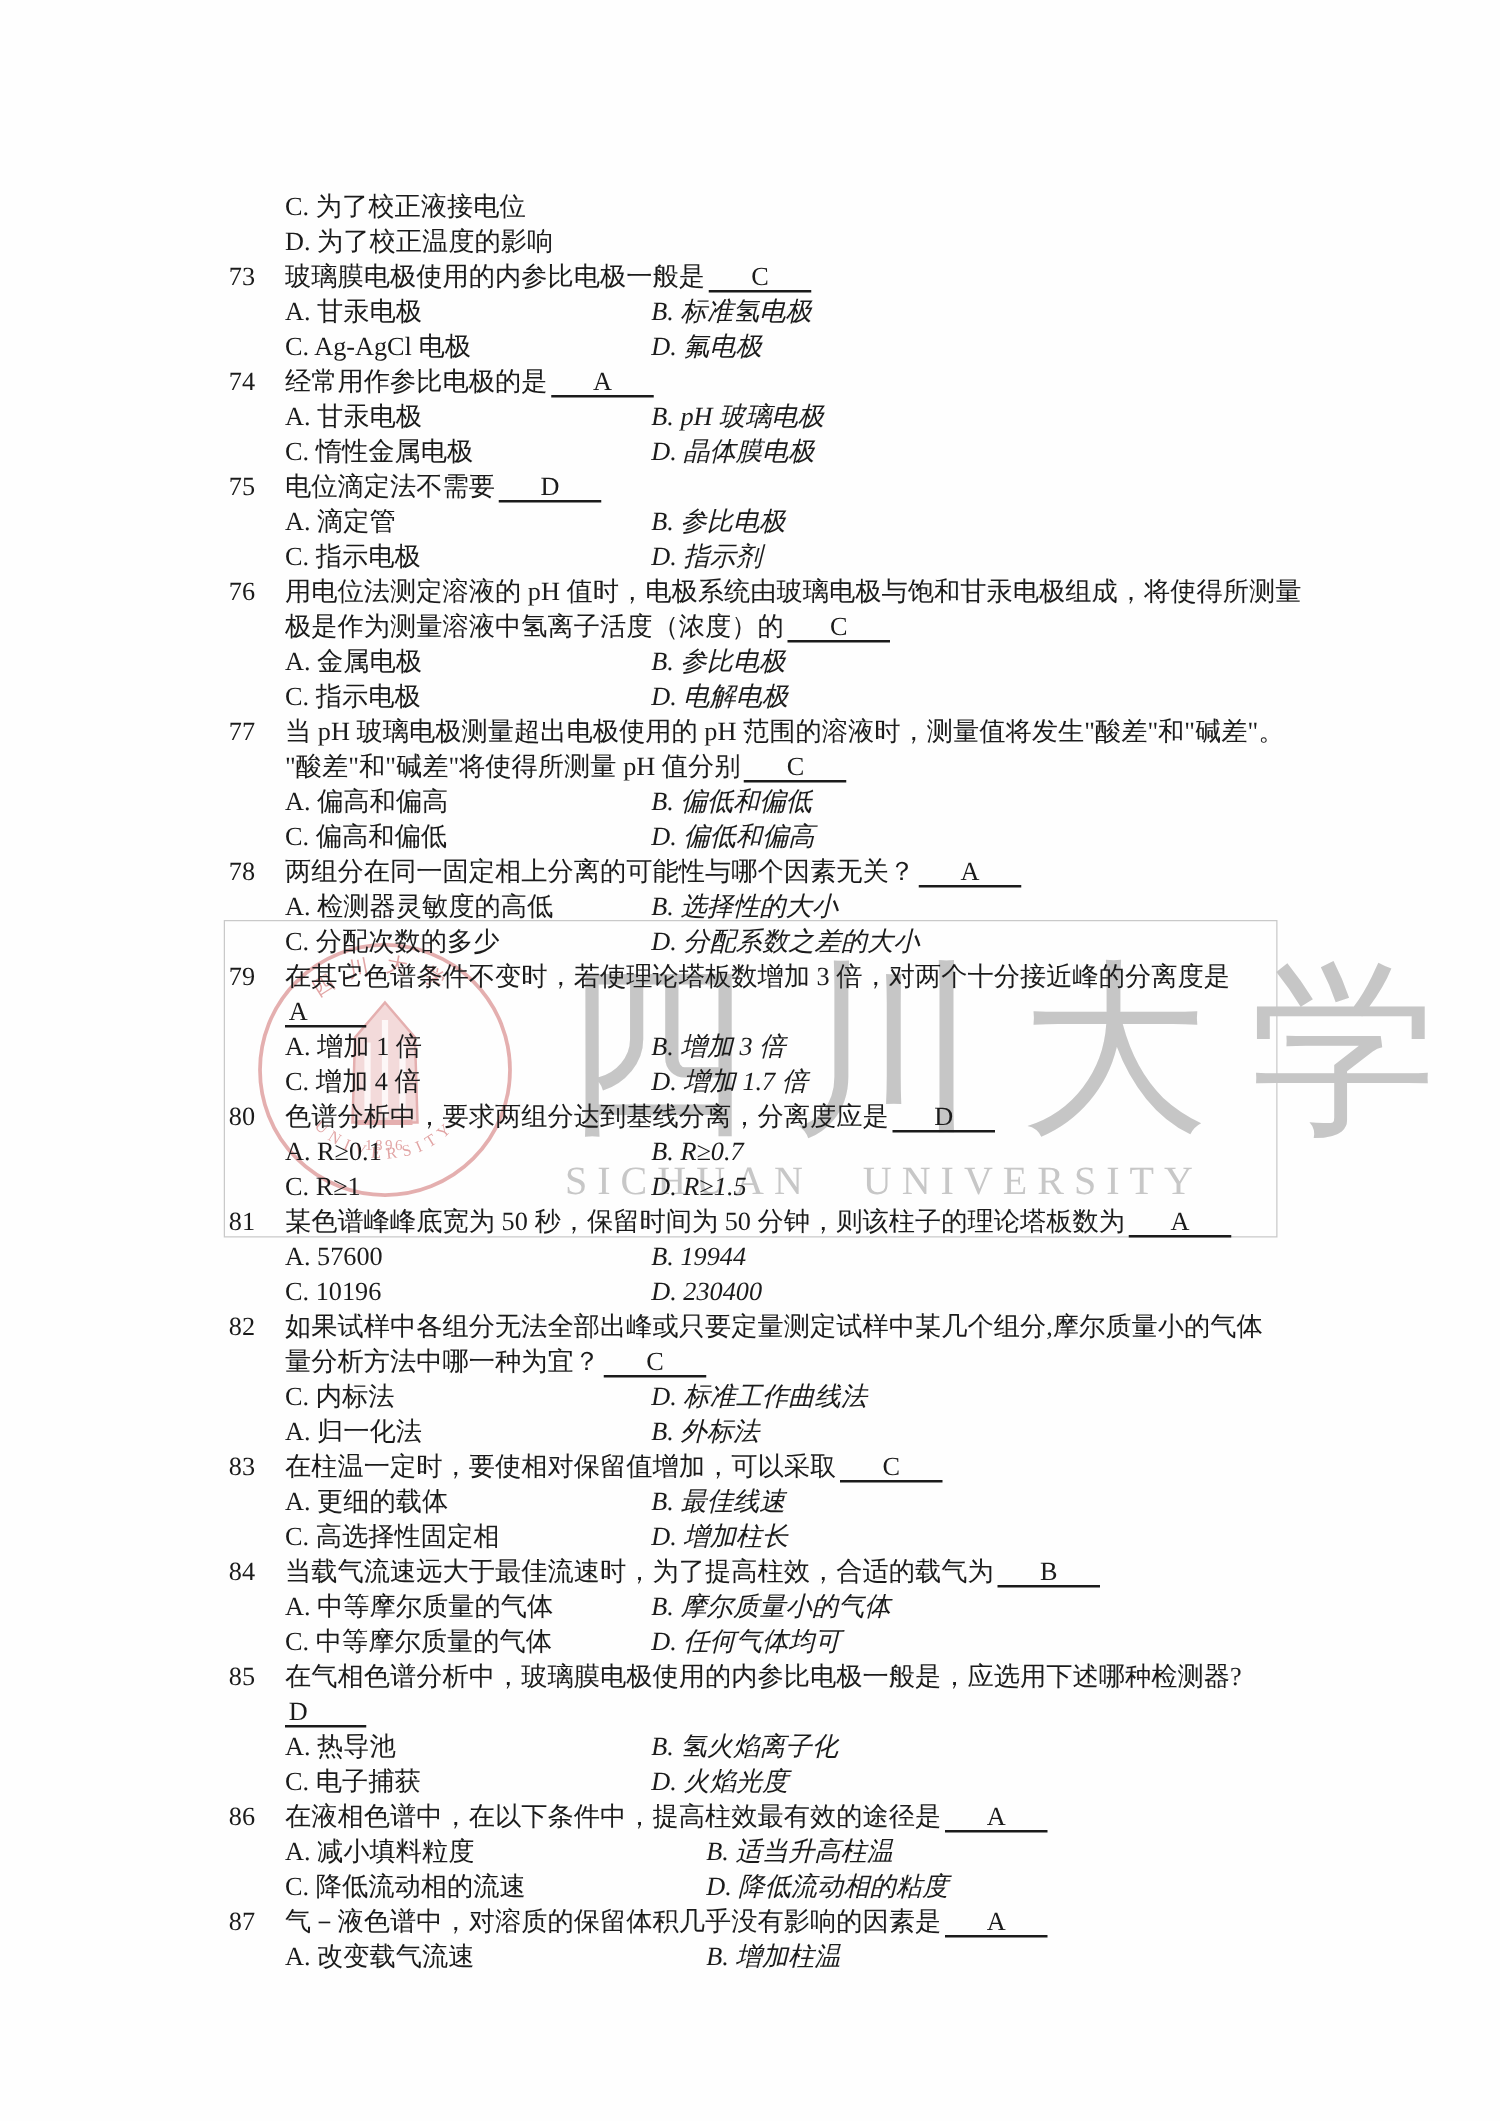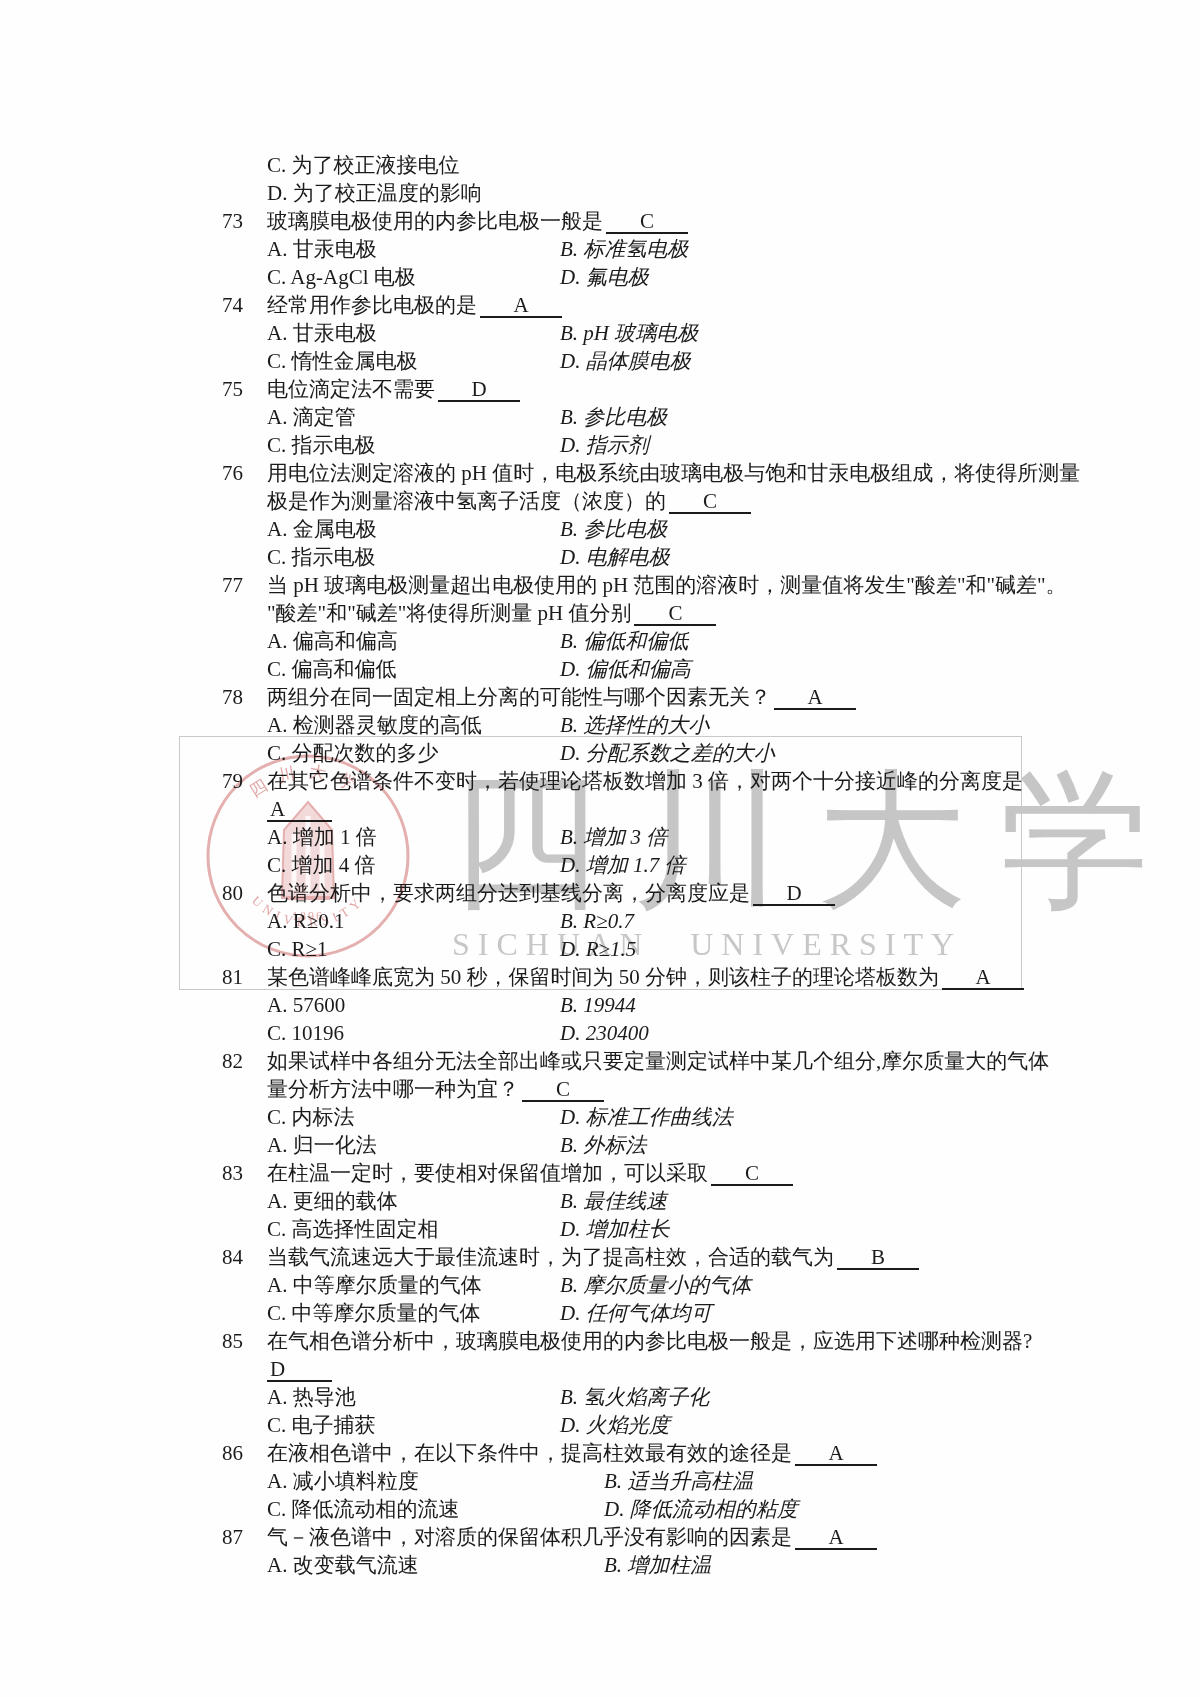--- a/index.html
+++ b/index.html
@@ -26,21 +26,21 @@
   }
   .wm-latin{
     position:absolute;left:452px;top:926px;z-index:1;
     font-size:32px;letter-spacing:8px;word-spacing:24px;
     color:#c7c7c7;font-family:"Liberation Serif","DejaVu Serif",serif;
     white-space:nowrap;user-select:none;
   }
   .seal{position:absolute;left:196px;top:750px;z-index:1;opacity:.6;}
   
   .content{position:absolute;left:0;top:152px;width:1200px;z-index:3;}
-  .ln{position:relative;height:28px;margin-left:39px;}
+  .ln{position:relative;height:28px;}
   .ln span{position:absolute;top:0;white-space:nowrap;line-height:26px;}
   .num{left:183px;}
   .txt{left:228px;}
   .colB{left:521px;font-style:italic;}
   .colB.wide{left:565px;}
   .blank{
     display:inline-block;border-bottom:2px solid #1b1b1b;
     min-width:82px;text-align:center;height:24px;line-height:24px;
     vertical-align:bottom;margin-left:3px;
   }
@@ -202,21 +202,21 @@
       <div class="ln">
         <span class="txt">A. 57600</span>
         <span class="colB">B. 19944</span>
       </div>
       <div class="ln">
         <span class="txt">C. 10196</span>
         <span class="colB">D. 230400</span>
       </div>
       <div class="ln">
         <span class="num">82</span>
-        <span class="txt">如果试样中各组分无法全部出峰或只要定量测定试样中某几个组分,摩尔质量大的气体</span>
+        <span class="txt">如果试样中各组分无法全部出峰或只要定量测定试样中某几个组分,摩尔质量小的气体</span>
       </div>
       <div class="ln">
         <span class="txt">量分析方法中哪一种为宜？<span class="blank" style="position: static;">C</span></span>
       </div>
       <div class="ln">
         <span class="txt">C. 内标法</span>
         <span class="colB">D. 标准工作曲线法</span>
       </div>
       <div class="ln">
         <span class="txt">A. 归一化法</span>

